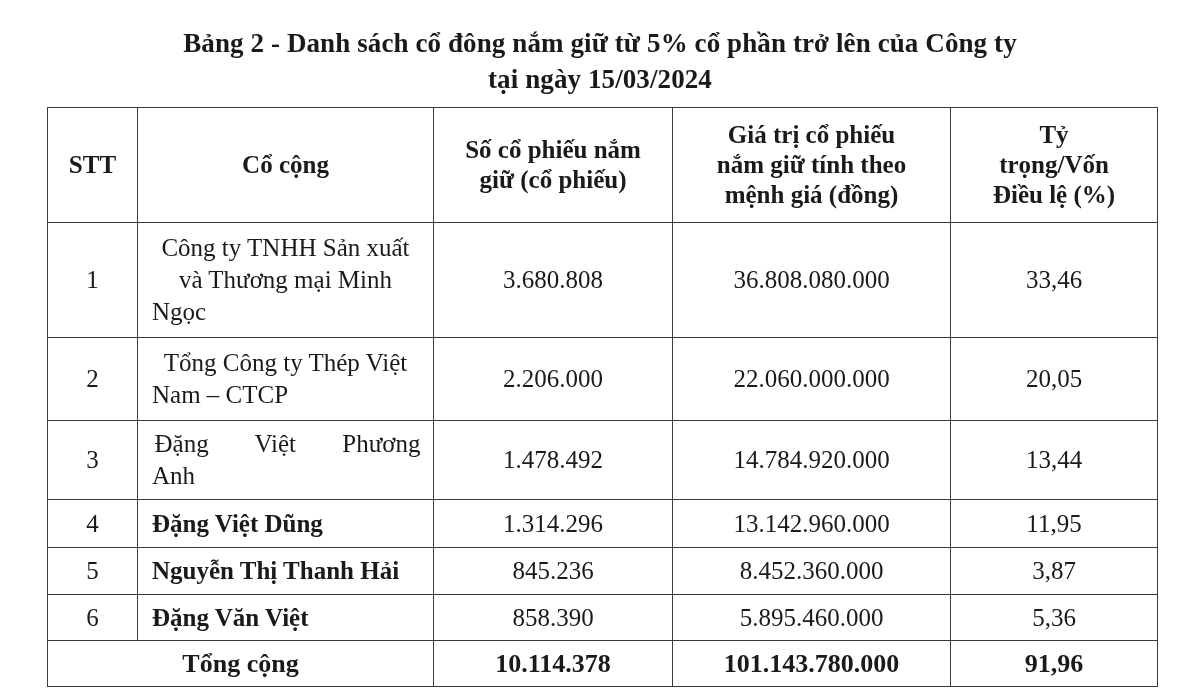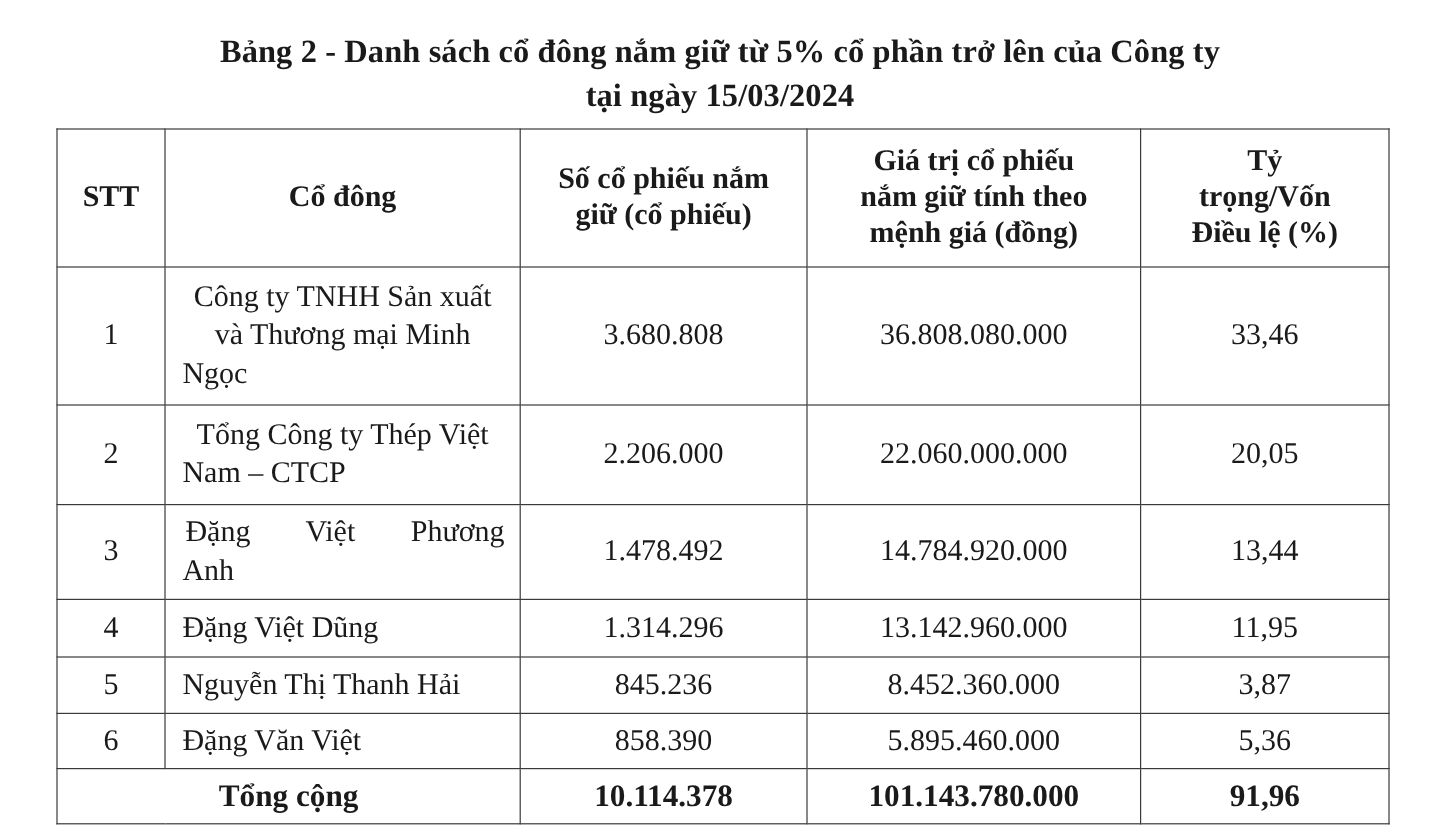--- a/index.html
+++ b/index.html
@@ -63,20 +63,21 @@
     tr.r6 { height: 46px; }
     tr.total-row { height: 46px; }
 
     td.name-cell {
       text-align: justify;
       text-align-last: left;
       padding: 0 10px 0 20px;
     }
     td.name-cell.single {
       text-align: center;
+      font-weight: bold;
     }
     tr.total-row td {
       font-weight: bold;
       font-size: 26px;
     }
   </style>
 </head>
 <body>
 
 <div class="title line1">Bảng 2 - Danh sách cổ đông nắm giữ từ 5% cổ phần trở lên của Công ty</div>
@@ -86,21 +87,21 @@
   <colgroup>
     <col class="col-stt">
     <col class="col-name">
     <col class="col-shares">
     <col class="col-value">
     <col class="col-pct">
   </colgroup>
   <thead>
     <tr class="head-row">
       <th>STT</th>
-      <th>Cổ đông</th>
+      <th>Cổ cộng</th>
       <th style="padding:0 26px;">Số cổ phiếu nắm giữ (cổ phiếu)</th>
       <th style="padding:0 34px;margin-left:12px;">Giá trị cổ phiếu nắm giữ tính theo mệnh giá (đồng)</th>
       <th style="padding:0 34px;">Tỷ trọng/Vốn Điều lệ (%)</th>
     </tr>
   </thead>
   <tbody>
     <tr class="r1">
       <td>1</td>
       <td class="name-cell">Công ty TNHH Sản xuất và Thương mại Minh Ngọc</td>
       <td>3.680.808</td>

